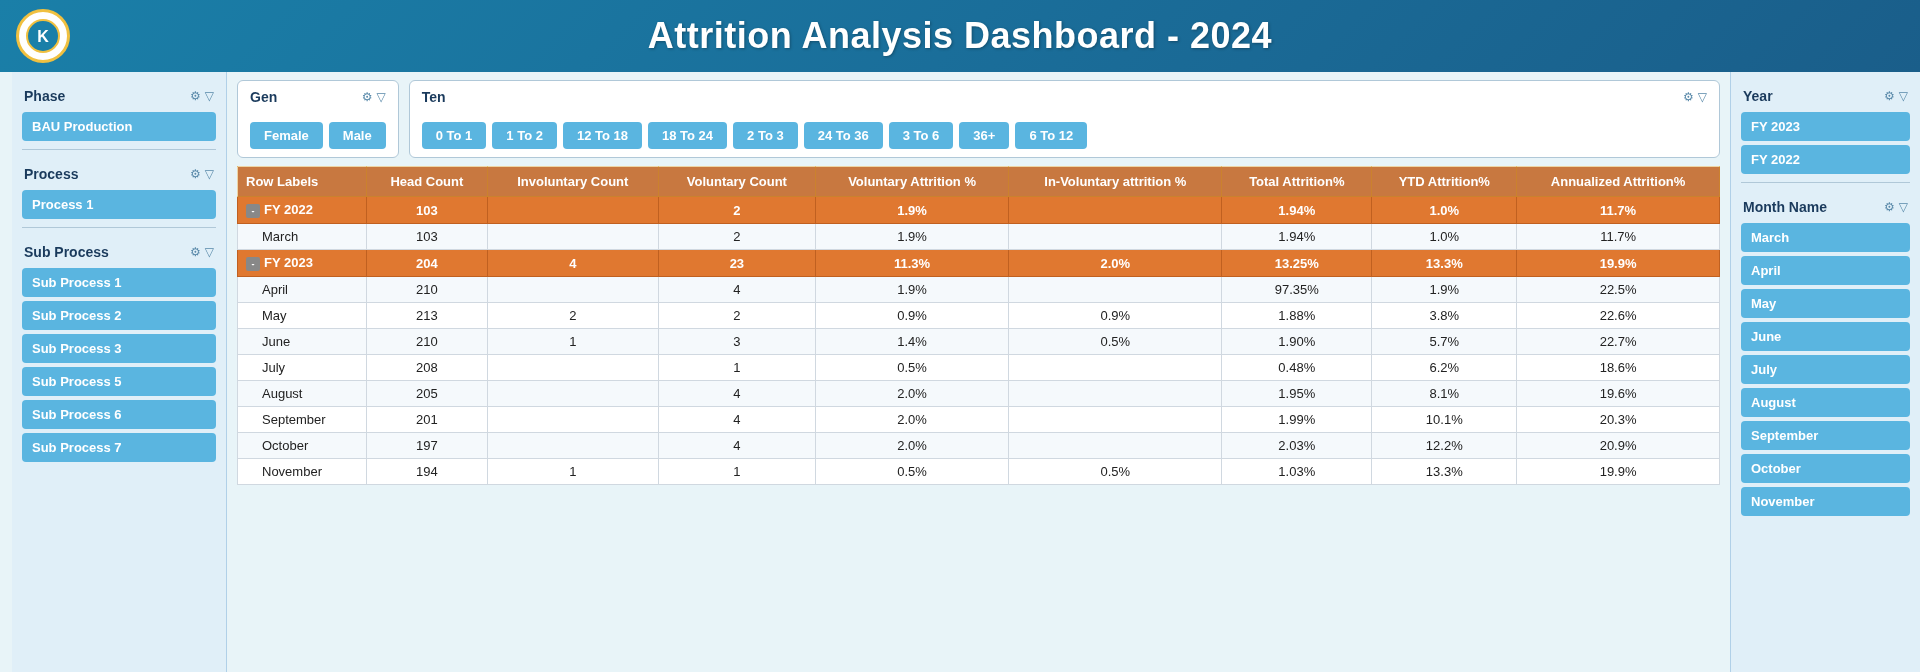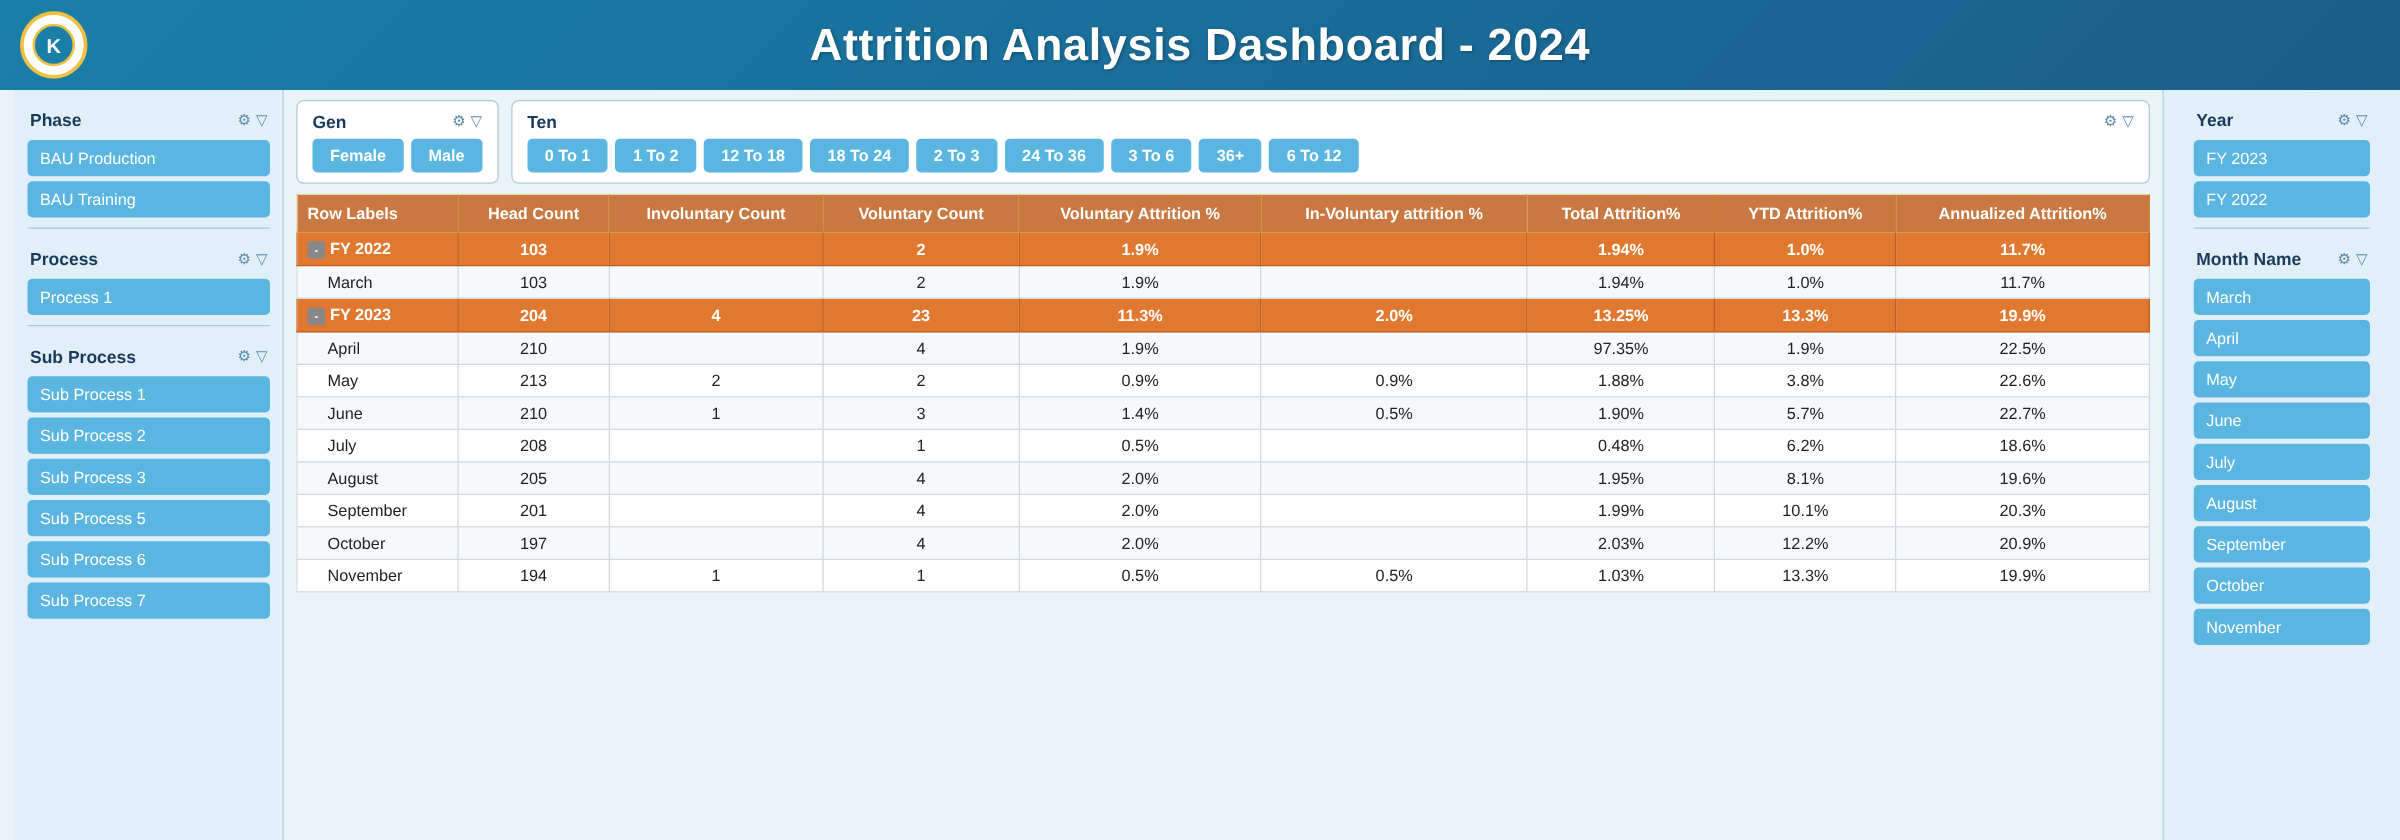--- a/index.html
+++ b/index.html
@@ -82,31 +82,31 @@
       cursor: pointer;
     }
 
     .sidebar-btn {
       background: #5ab5e0;
       color: white;
       border: none;
       border-radius: 4px;
       padding: 7px 10px;
       font-size: 13px;
-      font-weight: 400;
+      font-weight: 700;
       cursor: pointer;
       text-align: left;
       width: 100%;
     }
 
     
     .right-sidebar {
       width: 190px;
       background: #e0eff8;
-      padding: 8px 24px;
+      padding: 8px 10px;
       display: flex;
       flex-direction: column;
       gap: 4px;
       border-left: 1px solid #b0d0e8;
       flex-shrink: 0;
     }
 
     
     .center-content {
       flex: 1;
@@ -129,21 +129,21 @@
       background: white;
       border: 1.5px solid #b0c8d8;
       border-radius: 6px;
       padding: 8px 12px;
     }
 
     .filter-box-header {
       display: flex;
       align-items: center;
       justify-content: space-between;
-      margin-bottom: 6px;
+      margin-bottom: 17px;
     }
     .filter-box-title {
       font-size: 14px;
       font-weight: 700;
       color: #1a3a5c;
     }
 
     .filter-btn-group {
       display: flex;
       gap: 6px;
@@ -243,21 +243,20 @@
   <div class="left-sidebar">
 
     <div class="sidebar-section-header">
       <span class="sidebar-section-title">Phase</span>
       <div class="sidebar-icons">
         <span class="filter-icon">⚙</span>
         <span class="filter-icon">▽</span>
       </div>
     </div>
     <button class="sidebar-btn">BAU Production</button>
-    <button class="sidebar-btn">BAU Training</button>
 
     <div class="divider"></div>
 
     <div class="sidebar-section-header">
       <span class="sidebar-section-title">Process</span>
       <div class="sidebar-icons">
         <span class="filter-icon">⚙</span>
         <span class="filter-icon">▽</span>
       </div>
     </div>

